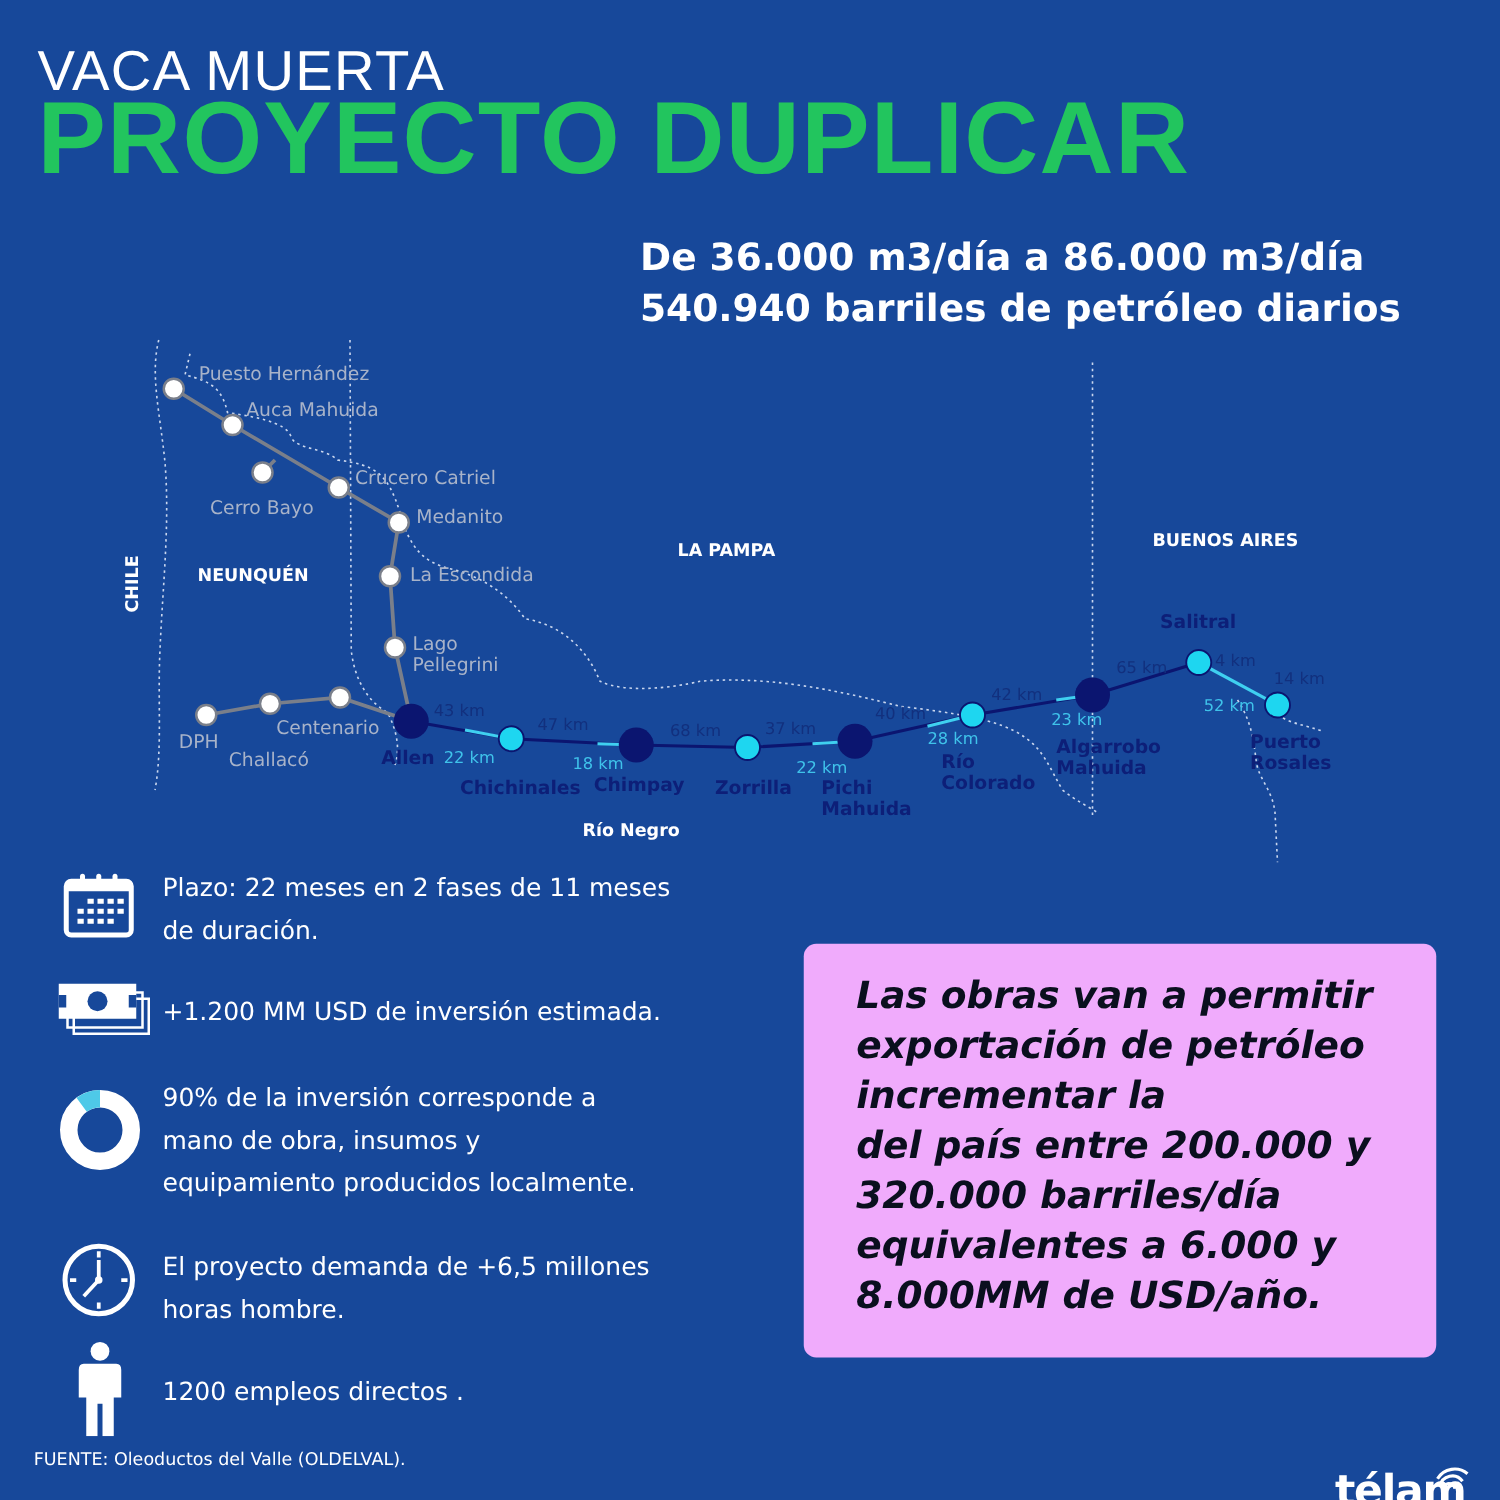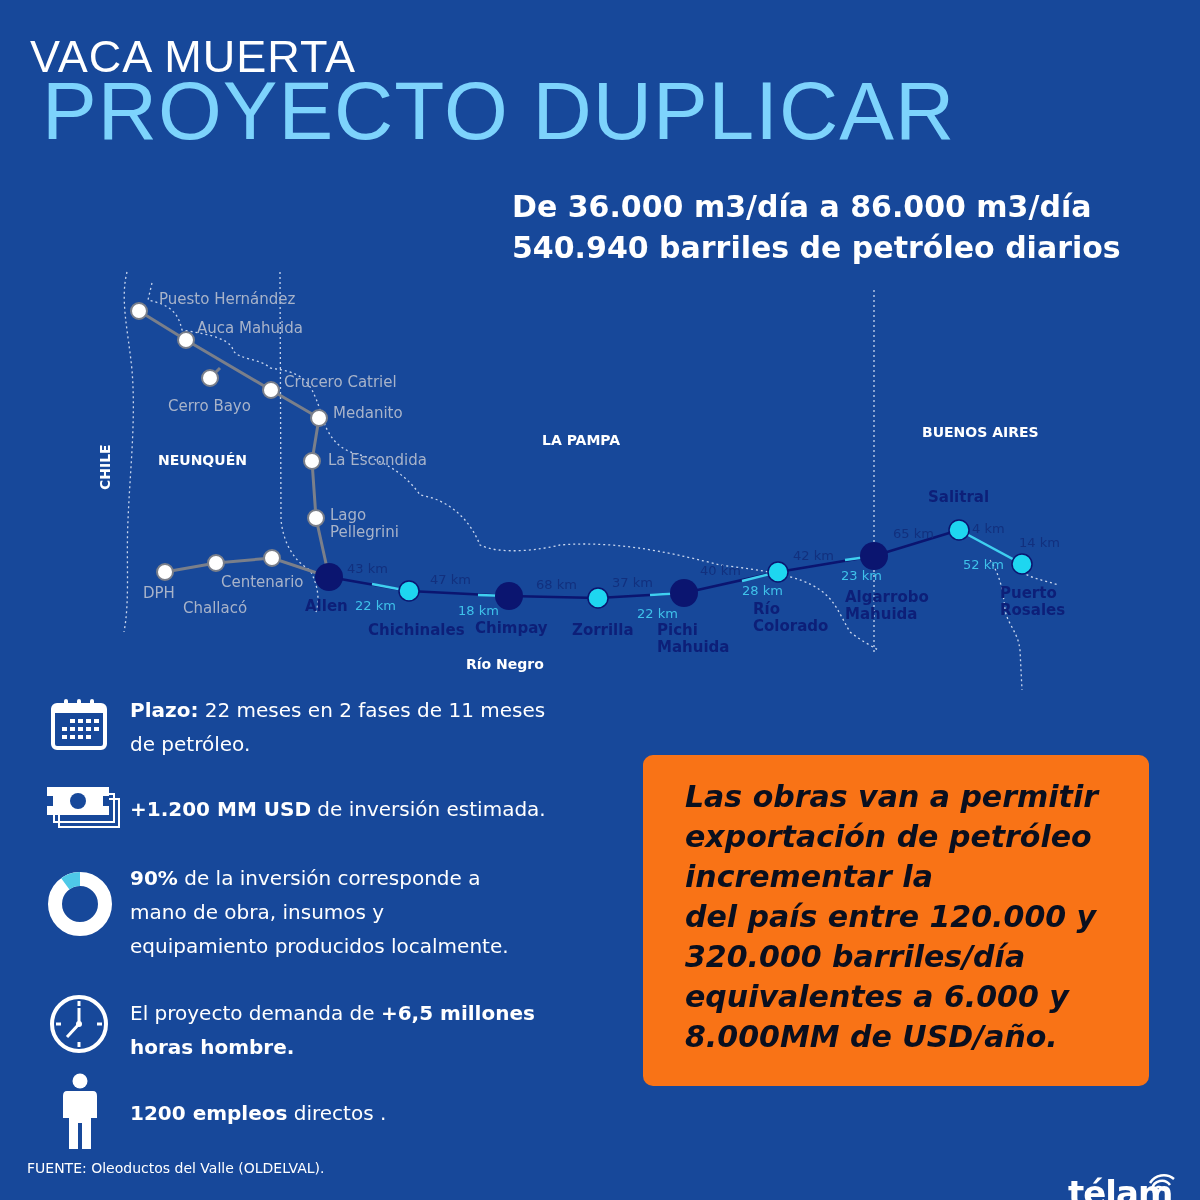--- a/index.html
+++ b/index.html
@@ -8,41 +8,41 @@
     background: #17489a;
     font-family: "DejaVu Sans", "Liberation Sans", sans-serif;
     color: #ffffff;
   }
   .abs { position: absolute; }
   .title-top {
     left: 30px; top: 22px; font-size: 45px; font-weight: 300; letter-spacing: 1px;
     color: #ffffff; font-family: "Liberation Sans", sans-serif; line-height: 1; margin-top: 12px;
   }
   .title-main {
-    left: 30px; top: 70px; font-size: 82px; font-weight: 400; color: #7dd3fc;
-    font-family: "Liberation Sans", sans-serif; line-height: 1; letter-spacing: 1px; margin-left: 12px;
+    left: 30px; top: 70px; font-size: 82px; font-weight: 700; color: #22c55e;
+    font-family: "Liberation Sans", sans-serif; line-height: 1; letter-spacing: 1px;
   }
   .headline {
     left: 512px; top: 186px; font-size: 30px; font-weight: bold; line-height: 41px;
     color: #ffffff; font-family: "DejaVu Sans", sans-serif;
   }
   svg.map { position: absolute; left: 0; top: 260px; }
   .lbl-grey { fill: #a8b3c9; font-family: "DejaVu Sans", sans-serif; font-size: 15px; }
   .lbl-region { fill: #ffffff; font-family: "DejaVu Sans", sans-serif; font-size: 14px; font-weight: bold; }
   .lbl-station { fill: #0d1f78; font-family: "DejaVu Sans", sans-serif; font-size: 15px; font-weight: bold; }
   .lbl-km-dark { fill: #12307e; font-family: "DejaVu Sans", sans-serif; font-size: 13px; }
   .lbl-km-light { fill: #3fc2ea; font-family: "DejaVu Sans", sans-serif; font-size: 13px; }
 
   .fact { position: absolute; left: 130px; font-size: 20px; line-height: 34px; color: #ffffff; }
-  .fact b { font-weight: bold; }
+  .fact b { font-weight: normal; }
   .icon { position: absolute; }
 
   .callout {
     position: absolute; left: 643px; top: 755px; width: 506px; height: 331px;
-    background: #f97316; border-radius: 10px; box-sizing: border-box;
+    background: #f0abfc; border-radius: 10px; box-sizing: border-box;
     padding: 22px 20px 0 42px;
   }
   .callout p {
     margin: 0; color: #0a0f1e; font-style: italic; font-weight: bold;
     font-size: 30px; line-height: 40px; font-family: "DejaVu Sans", sans-serif;
   }
   .source { left: 27px; top: 1160px; font-size: 14px; color: #ffffff; text-align: right; }
   .logo { left: 1068px; top: 1130px; text-align: center; margin-top: 45px; }
   .logo .word { font-size: 34px; font-weight: bold; color: #ffffff; line-height: 36px; font-family: "DejaVu Sans", sans-serif; letter-spacing: -1px; }
   .logo .sub { font-size: 8px; letter-spacing: 5px; color: #ffffff; font-weight: bold; margin-top: -2px; }
@@ -181,21 +181,21 @@
       <rect x="36" y="30" width="5" height="4"></rect>
       <rect x="44" y="30" width="5" height="4"></rect>
     <rect x="12" y="38" width="5" height="4"></rect>
       <rect x="20" y="38" width="5" height="4"></rect>
       <rect x="28" y="38" width="5" height="4"></rect>
       <rect x="36" y="38" width="5" height="4"></rect>
   </g>
 </svg>
 <div class="fact" style="top:693px">
   <b>Plazo:</b><span> 22 meses en 2 fases de 11 meses</span><br>
-  <span>de petróleo.</span>
+  <span>de duración.</span>
 </div>
 
 <svg class="icon" style="left:45px;top:785px" width="78" height="44" viewBox="0 0 78 44">
   <rect x="14" y="14" width="60" height="28" fill="none" stroke="#fff" stroke-width="2"></rect>
   <rect x="9" y="9" width="60" height="28" fill="none" stroke="#fff" stroke-width="2"></rect>
   <rect x="2" y="2" width="62" height="28" fill="#fff"></rect>
   <circle cx="33" cy="16" r="8" fill="#17489a"></circle>
   <rect x="2" y="11" width="6" height="10" fill="#17489a"></rect>
   <rect x="58" y="11" width="6" height="10" fill="#17489a"></rect>
 </svg>
@@ -233,21 +233,21 @@
   <path d="M5 18 H31 Q35 18 35 23 V45 H29 V76 H20 V50 H16 V76 H7 V45 H1 V23 Q1 18 5 18 Z" fill="#fff"></path>
 </svg>
 <div class="fact" style="top:1096px">
   <b>1200 empleos</b><span> directos .</span>
 </div>
 
 <div class="callout">
   <p>Las obras van a permitir</p>
   <p>exportación de petróleo</p>
   <p>incrementar la</p>
-  <p>del país entre 120.000 y</p>
+  <p>del país entre 200.000 y</p>
   <p>320.000 barriles/día</p>
   <p>equivalentes a 6.000 y</p>
   <p>8.000MM de USD/año.</p>
 </div>
 
 <div class="abs source">FUENTE: Oleoductos del Valle (OLDELVAL).</div>
 <div class="abs logo">
   <svg class="abs" style="left:80px;top:-4px" width="28" height="22" viewBox="0 0 28 22">
     <path d="M4 18 A10 10 0 0 1 22 14" fill="none" stroke="#fff" stroke-width="2.5"></path>
     <path d="M2 12 A16 16 0 0 1 26 8" fill="none" stroke="#fff" stroke-width="2.5"></path>

